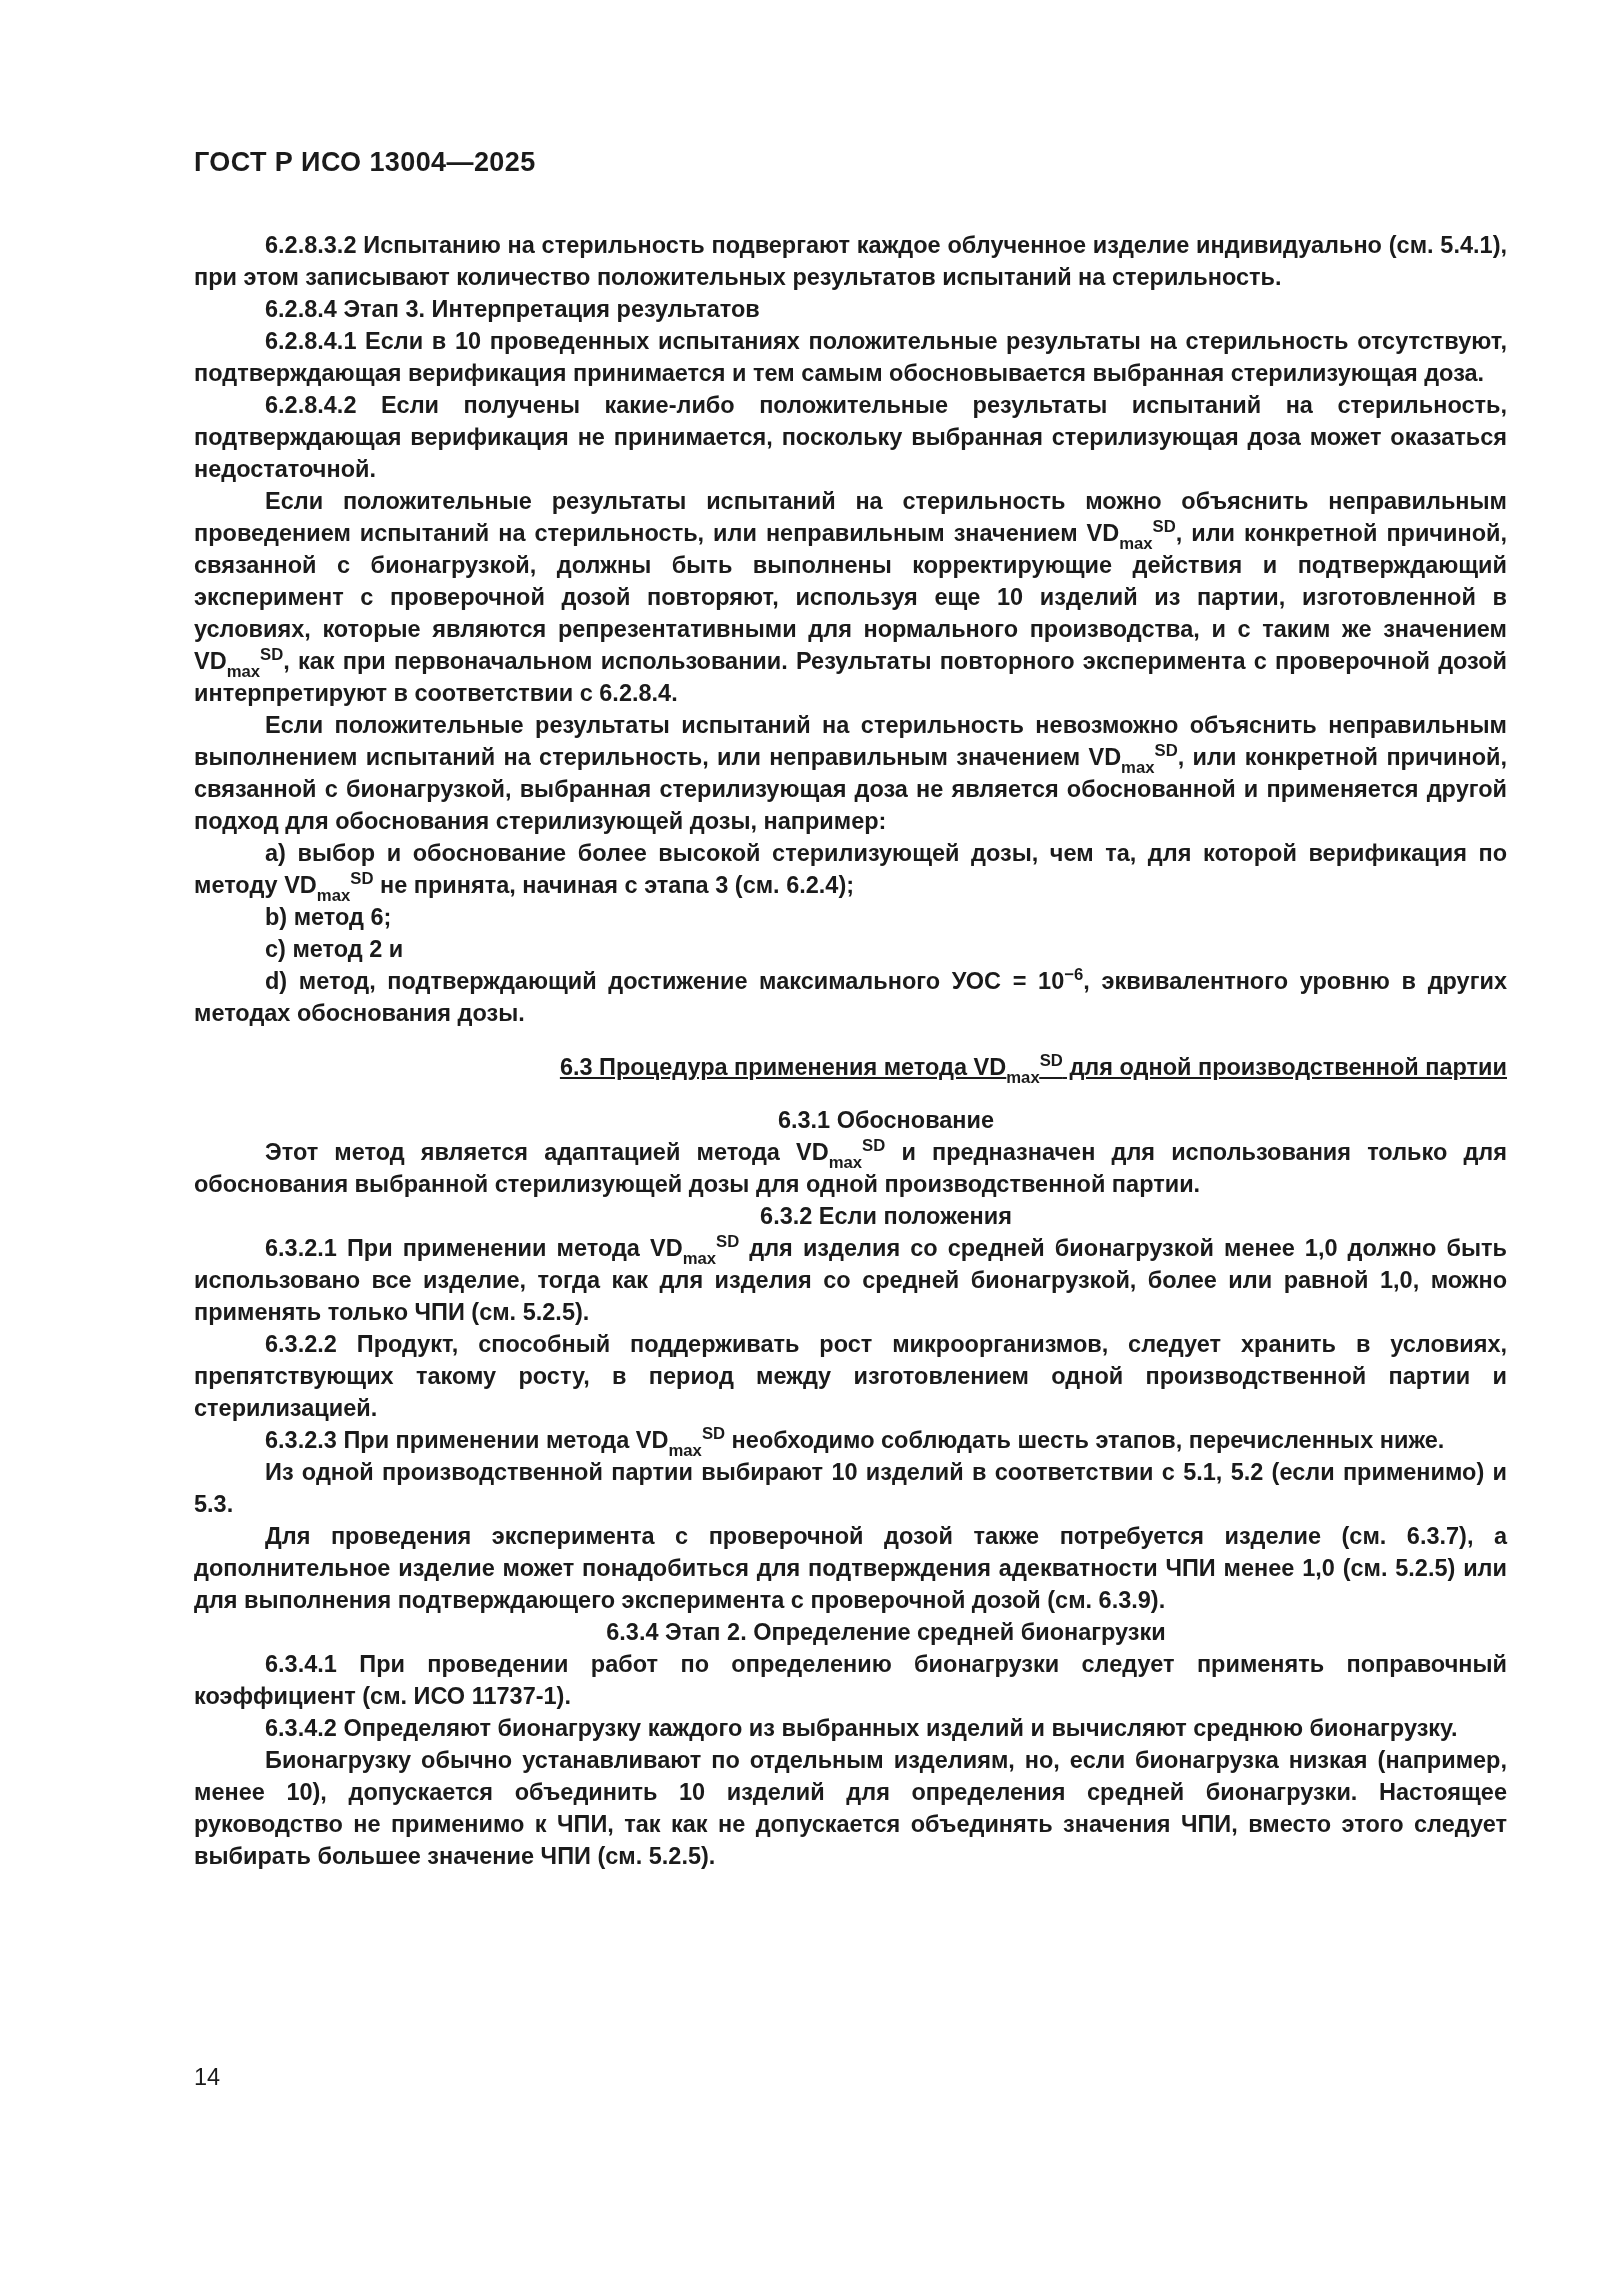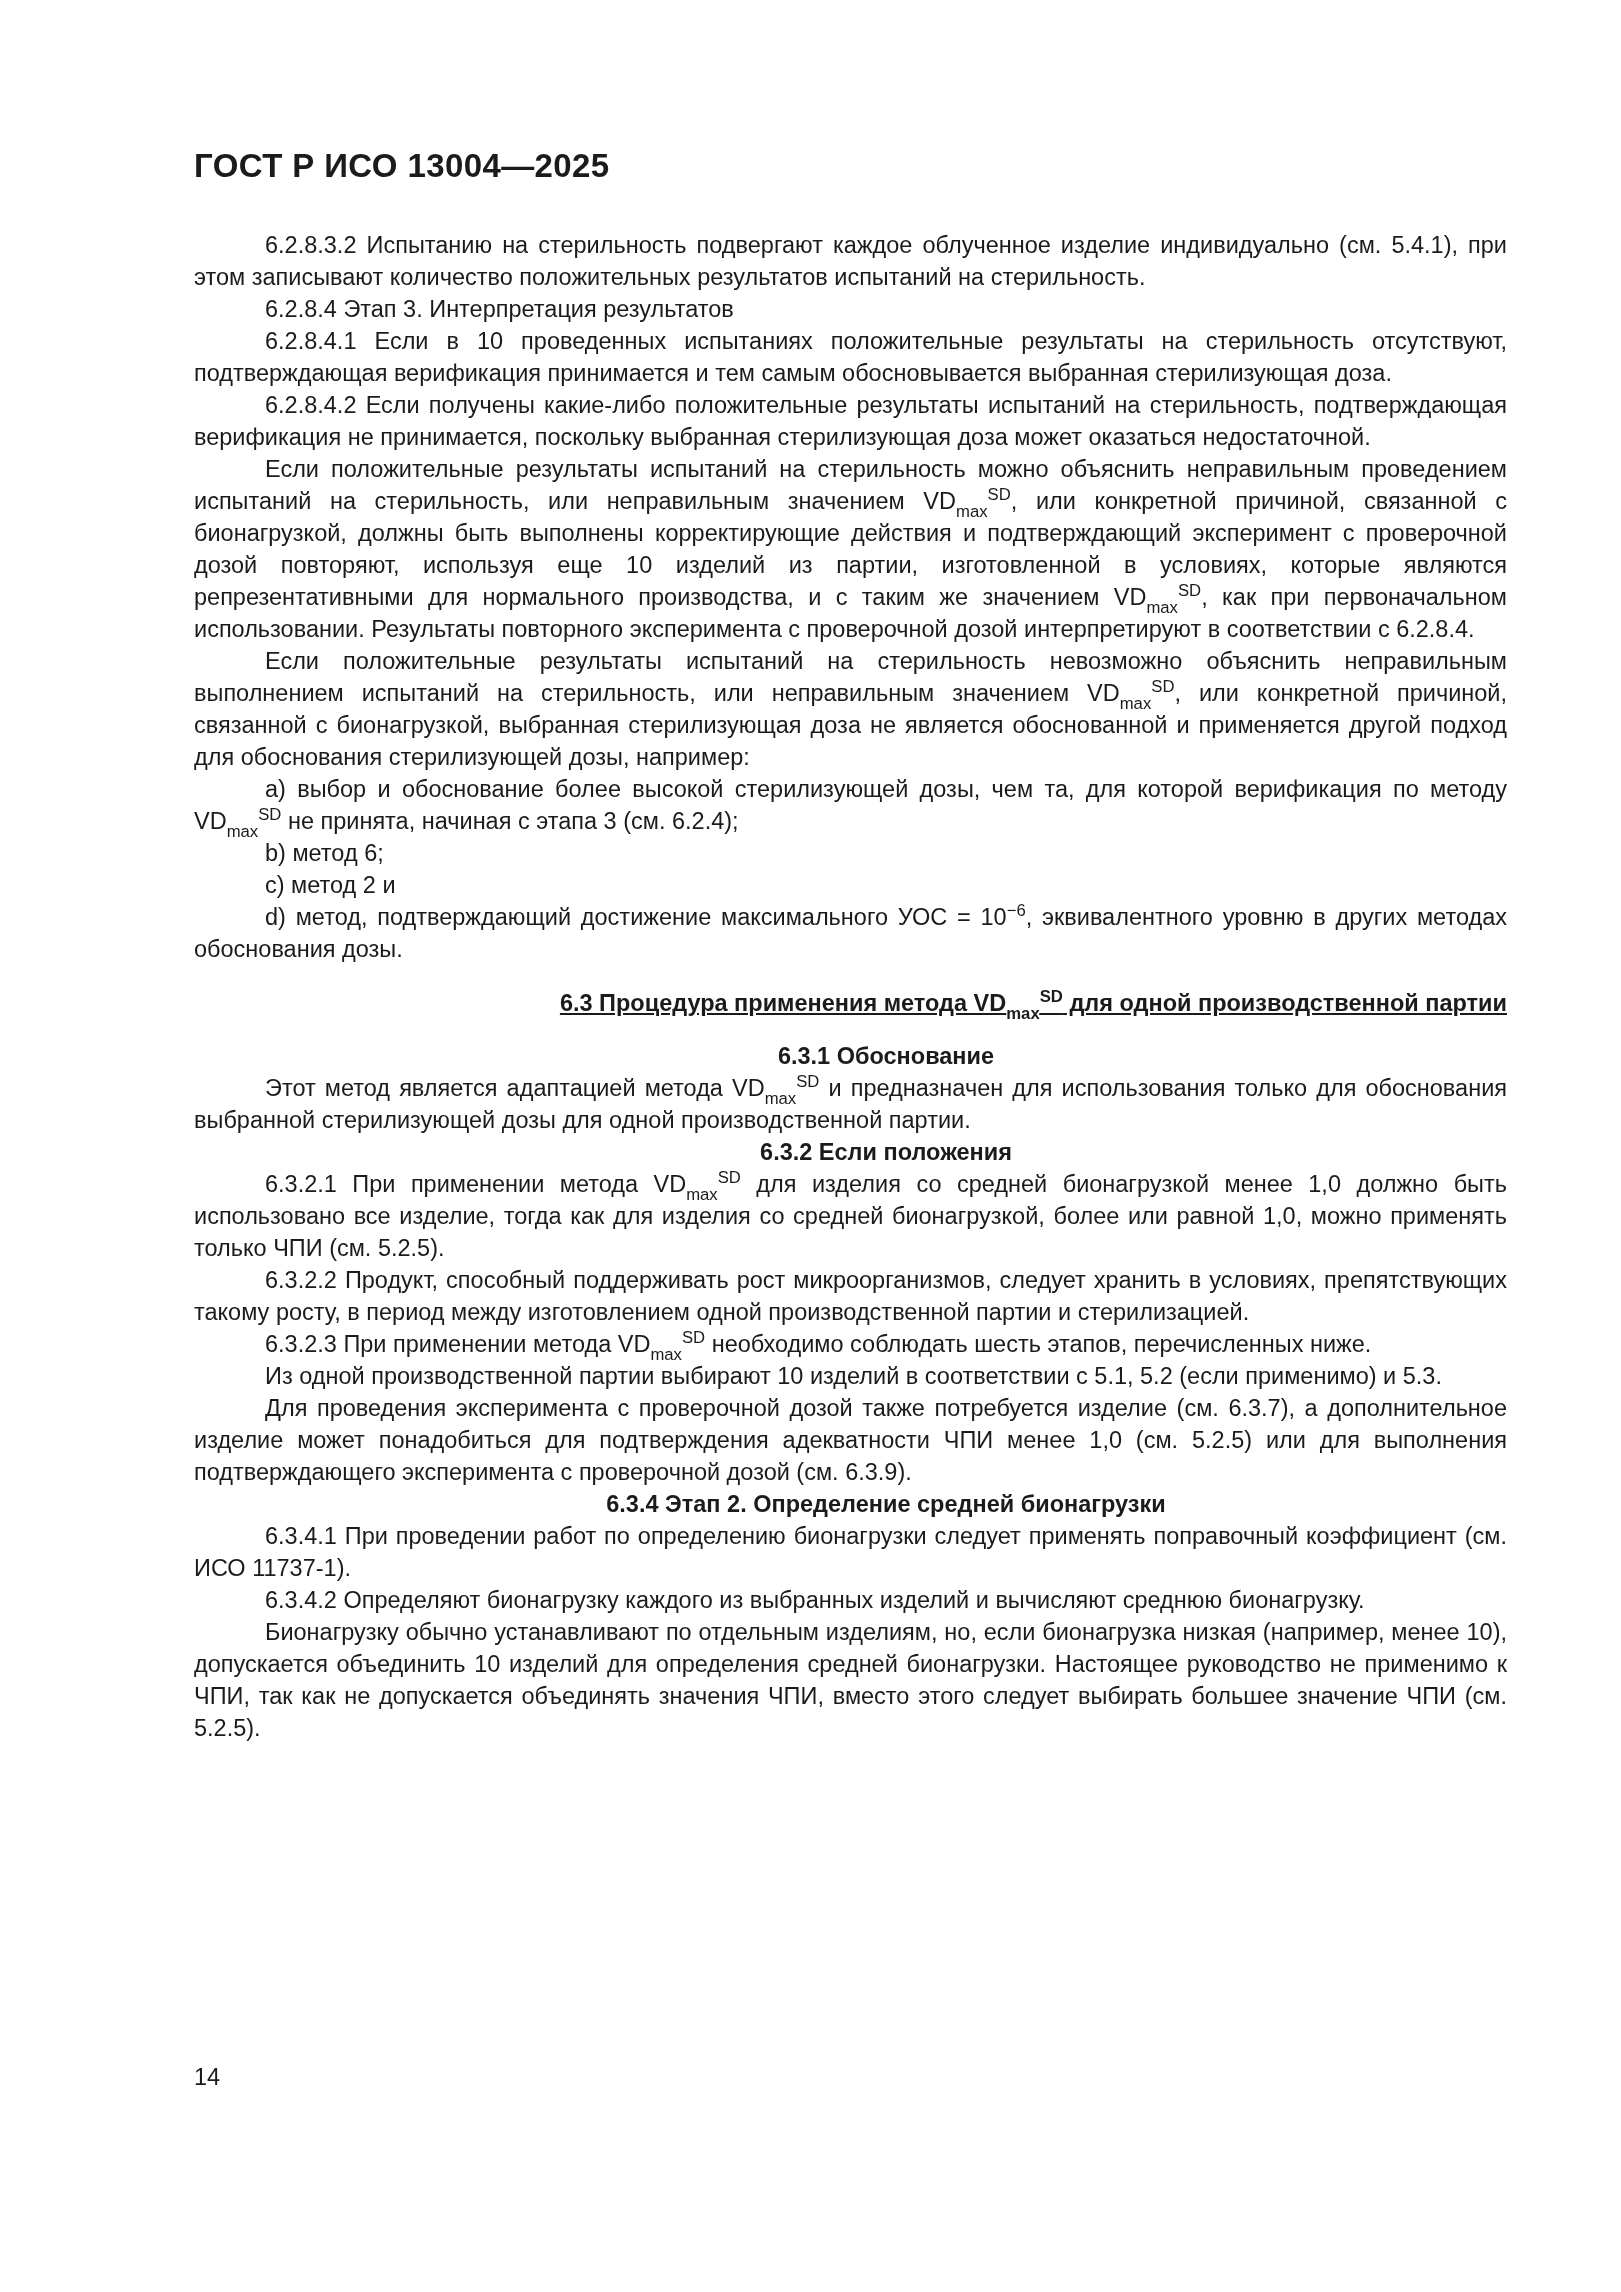--- a/index.html
+++ b/index.html
@@ -9,41 +9,41 @@
     height: 2293px;
     background: #ffffff;
     font-family: "Liberation Sans", sans-serif;
     color: #1b1b1b;
     overflow: hidden;
   }
   .doc-header {
     position: absolute;
     left: 194px;
     top: 147px;
-    font-size: 33px;
+    font-size: 27px;
     font-weight: 700;
     letter-spacing: 0.4px;
     white-space: nowrap;
   }
   .doc-body {
     position: absolute;
     left: 194px;
     top: 229px;
     width: 1313px;
   }
   .doc-body p,
   .doc-body h2,
   .doc-body h3 {
     margin: 0;
     font-size: 23.5px;
     line-height: 32px;
     text-indent: 71px;
     text-align: justify;
   }
-  .doc-body p { font-weight: 400; }
+  .doc-body p { font-weight: 700; }
   .doc-body h2 {
     font-weight: 700;
     margin: 21.6px 0 21.6px 0;
     text-align: right;
     text-decoration: underline;
   }
   .doc-body h3 {
     font-weight: 700;
     text-align: center;
   }

